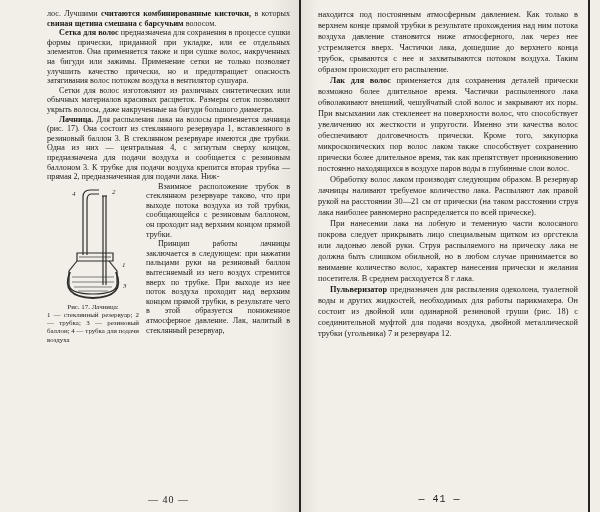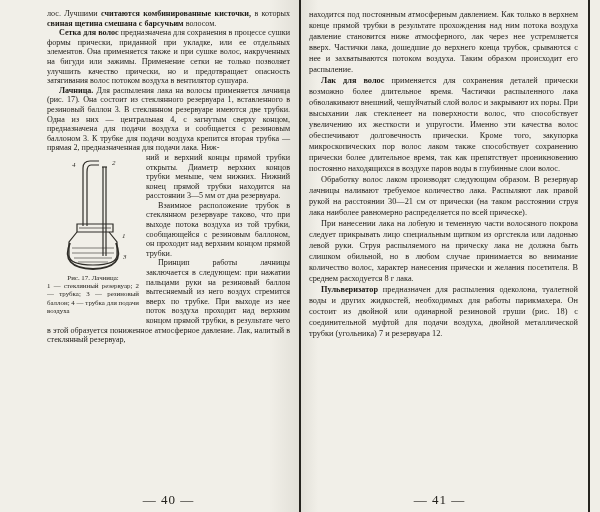--- a/index.html
+++ b/index.html
@@ -24,52 +24,53 @@
   .page {
     position:absolute; top:0; height:512px; overflow:hidden;
     color:#1d1b17; text-align:justify;
   }
   .page-left {
     left:0; width:299px; padding:9px 9px 0 47px;
     font-size:8.1px; line-height:9.6px;
     background:linear-gradient(to right,#f1efe8 0%,#f1efe8 90%,#e2e0d8 100%);
   }
   .page-right {
-    left:301px; width:287px; padding:9px 10px 0 8px;
+    left:301px; width:287px; padding:9px 10px 0 17px;
     font-size:8.3px; line-height:11px;
     background:linear-gradient(to right,#e3e1d9 0%,#f1efe8 6%,#f1efe8 100%);
   }
   .page p { margin:0; text-indent:12px; }
   .page p.cont { text-indent:0; }
   .lead { font-weight:bold; }
   .pagenum {
-    position:absolute; bottom:7px; text-align:center; font-size:13px;
+    position:absolute; bottom:7px; text-align:center; font-size:10px;
     letter-spacing:1px; color:#24221d;
   }
   .pagenum-left { left:47px; right:9px; }
-  .pagenum-right { left:8px; right:18px; }
+  .pagenum-right { left:8px; right:18px;font-family:Liberation Mono, monospace; }
   .figure-float {
     float:left; width:92px; margin:3px 7px 2px 0;
   }
   .figure-float svg { display:block; margin:0 auto 2px auto; }
   .fig-caption {
     font-size:6.9px; line-height:8.2px; text-align:justify; color:#25231e;
   }
   .fig-title { display:block; text-align:center; }
 </style>
 </head>
 <body>
 
 <div class="spread">
 
   <div class="page page-left">
     <p class="cont"><span>лос. Лучшими </span><span class="lead">считаются комбинированные кисточки,</span><span> в которых </span><span class="lead">свиная щетина смешана с барсучьим</span><span> волосом.</span></p>
 
     <p><span class="lead">Сетка для волос</span><span> предназначена для сохранения в процессе сушки формы прически, приданной при укладке, или ее отдельных элементов. Она применяется также и при сушке волос, накрученных на бигуди или зажимы. Применение сетки не только позволяет улучшить качество прически, но и предотвращает опасность затягивания волос потоком воздуха в вентилятор сушуара.</span></p>
 
+    <p>Сетки для волос изготовляют из различных синтетических или обычных материалов красивых расцветок. Размеры сеток позволяют укрыть волосы, даже накрученные на бигуди большого диаметра.</p>
 
     <p><span class="lead">Лачница.</span><span> Для распыления лака на волосы применяется лачница (рис. 17). Она состоит из стеклянного резервуара 1, вставленного в резиновый баллон 3. В стеклянном резервуаре имеются две трубки. Одна из них — центральная 4, с загнутым сверху концом, предназначена для подачи воздуха и сообщается с резиновым баллоном 3. К трубке для подачи воздуха крепится вторая трубка — прямая 2, предназначенная для подачи лака. Ниж-</span></p>
 
     <div class="figure-float">
       <svg width="80" height="116" viewBox="0 0 80 116" fill="none" stroke="#2f2d28" stroke-width="1.2">
 
         <path d="M30 70 L30 12 Q30 5 37 5 L46 5"></path>
         <path d="M34 70 L34 16 Q34 9 38 9 L46 9"></path>
 
         <path d="M50 11 L50 100"></path>
@@ -92,21 +93,20 @@
         <text x="59" y="9" font-size="7" font-style="italic" fill="#2f2d28" stroke="none">2</text>
         <text x="69" y="82" font-size="7" font-style="italic" fill="#2f2d28" stroke="none">1</text>
         <text x="70" y="103" font-size="7" font-style="italic" fill="#2f2d28" stroke="none">3</text>
       </svg>
       <div class="fig-caption">
         <span class="fig-title">Рис. 17. Лачница:</span>
         <span>1 — стеклянный резервуар; 2 — трубка; 3 — резиновый баллон; 4 — трубка для подачи воздуха</span>
       </div>
     </div>
 
-    <p class="cont">ний и верхний концы прямой трубки открыты. Диаметр верхних концов трубки меньше, чем нижних. Нижний конец прямой трубки находится на расстоянии 3—5 мм от дна резервуара.</p>
     <p>Взаимное расположение трубок в стеклянном резервуаре таково, что при выходе потока воздуха из той трубки, сообщающейся с резиновым баллоном, он проходит над верхним концом прямой трубки.</p>
     <p>Принцип работы лачницы заключается в следующем: при нажатии пальцами руки на резиновый баллон вытесняемый из него воздух стремится вверх по трубке. При выходе из нее поток воздуха проходит над верхним концом прямой трубки, в результате чего в этой образуется пониженное атмосферное давление. Лак, налитый в стеклянный резервуар,</p>
 
     <div class="pagenum pagenum-left">— 40 —</div>
   </div>
 
   <div class="page page-right">
     <p class="cont">находится под постоянным атмосферным давлением. Как только в верхнем конце прямой трубки в результате прохождения над ним потока воздуха давление становится ниже атмосферного, лак через нее устремляется вверх. Частички лака, дошедшие до верхнего конца трубок, срываются с нее и захватываются потоком воздуха. Таким образом происходит его распыление.</p>
 
     <p><span class="lead">Лак для волос</span><span> применяется для сохранения деталей прически возможно более длительное время. Частички распыленного лака обволакивают внешний, чешуйчатый слой волос и закрывают их поры. При высыхании лак стекленеет на поверхности волос, что способствует увеличению их жесткости и упругости. Именно эти качества волос обеспечивают долговечность прически. Кроме того, закупорка микроскопических пор волос лаком также способствует сохранению прически более длительное время, так как препятствует проникновению постоянно находящихся в воздухе паров воды в глубинные слои волос.</span></p>

